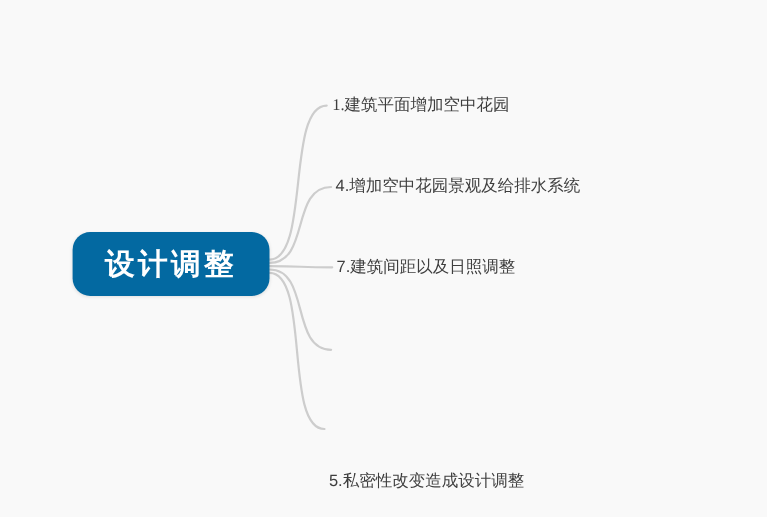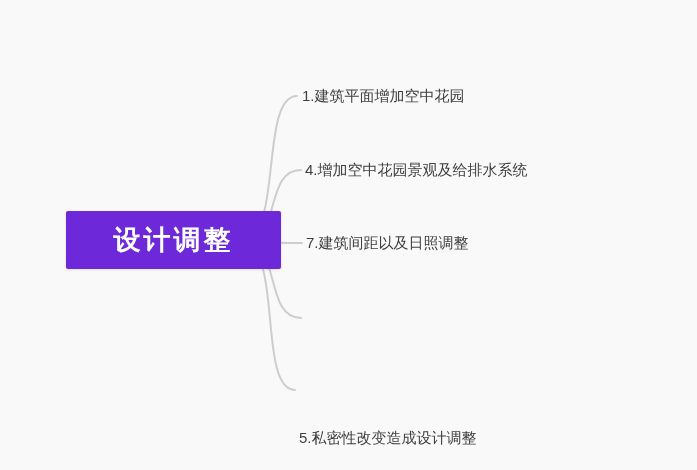--- a/index.html
+++ b/index.html
@@ -28,24 +28,24 @@
     .connectors path {
       fill: none;
       stroke: #cdcdcd;
       stroke-width: 2;
       stroke-linecap: round;
     }
     .root-node {
       position: absolute;
       left: 66px;
       top: 211px;
-      width: 215px;
+      width: 179px;
       height: 58px;
-      background: #6d28d9;
-      border-radius: 2px;
+      background: #0369a1;
+      border-radius: 16px;
       display: flex;
       align-items: center;
       justify-content: center;
       box-shadow: 0 1px 3px rgba(0,0,0,0.10);
       cursor: pointer;
     }
     .root-label {
       color: #ffffff;
       font-size: 27px;
       font-weight: bold;
@@ -72,21 +72,21 @@
     <path d="M245,239 C282,239 264,170 301,170"></path>
     <path d="M245,242 C277,242 270,243 302,243"></path>
     <path d="M245,245 C282,245 264,318 301,318"></path>
     <path d="M245,248 C282,248 258,390 295,390"></path>
   </svg>
 
   <div class="root-node">
     <span class="root-label">设计调整</span>
   </div>
 
-  <div class="branch" style="left:302px; top:88px;">
+  <div class="branch" style="left:302px; top:88px;font-family:Liberation Serif, serif;">
     <span>1.建筑平面增加空中花园</span>
   </div>
 
   <div class="branch" style="left:305px; top:162px;">
     <span>4.增加空中花园景观及给排水系统</span>
   </div>
 
   <div class="branch" style="left:306px; top:235px;">
     <span>7.建筑间距以及日照调整</span>
   </div>

